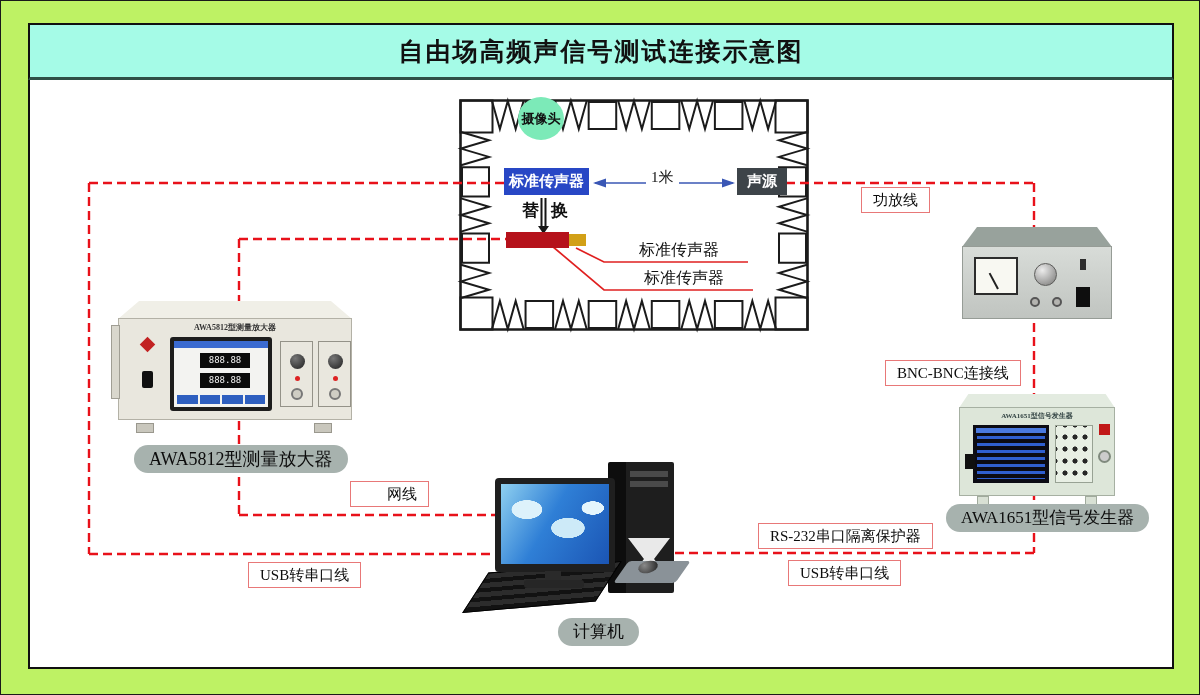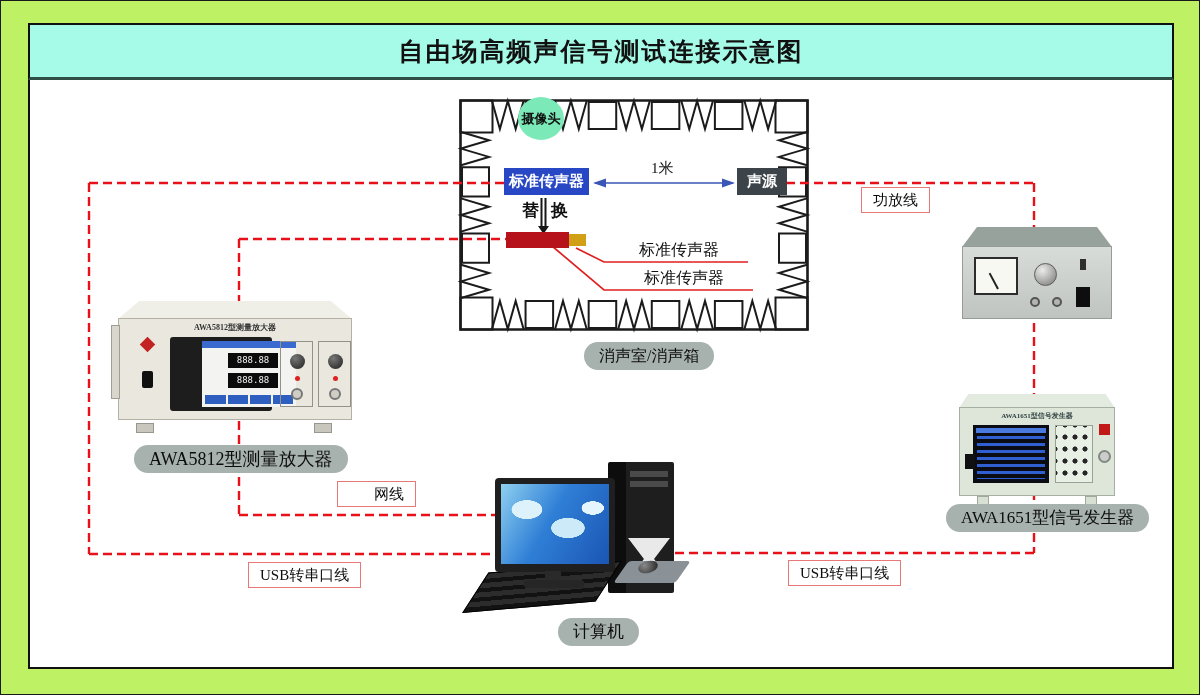--- a/index.html
+++ b/index.html
@@ -22,39 +22,39 @@
         font-size:17px;line-height:24px;padding:2px 15px;white-space:nowrap;}
 
   
   .camera{position:absolute;left:517px;top:96px;width:46px;height:43px;border-radius:50%;
           background:#7ceab8;display:flex;align-items:center;justify-content:center;
           font-size:13px;font-weight:bold;}
   .dut{position:absolute;left:503px;top:167px;width:85px;height:27px;background:#2847c5;color:#fff;
        display:flex;align-items:center;justify-content:center;font-size:15px;font-weight:bold;}
   .src{position:absolute;left:736px;top:167px;width:50px;height:27px;background:#3d4449;color:#fff;
        display:flex;align-items:center;justify-content:center;font-size:15px;font-weight:bold;}
-  .dist{position:absolute;left:645px;top:156px;background:#fff;padding:0 5px;font-size:15px;line-height:22px;}
+  .dist{position:absolute;left:645px;top:165px;background:#fff;padding:0 5px;font-size:15px;line-height:22px;}
   .swapchar{position:absolute;top:199px;font-size:17px;font-weight:bold;line-height:22px;}
   .micbar{position:absolute;left:505px;top:231px;width:63px;height:16px;background:#b5121b;}
   .mictip{position:absolute;left:568px;top:233px;width:17px;height:12px;background:#d2a017;}
   .callout-text{position:absolute;font-size:16px;line-height:18px;white-space:nowrap;}
 
   
   
   .a12{position:absolute;left:113px;top:300px;width:242px;height:132px;}
   .a12 .top{position:absolute;left:4px;top:0;width:234px;height:18px;background:#f0efe7;
             clip-path:polygon(9% 0,91% 0,100% 100%,0 100%);}
   .a12 .body{position:absolute;left:4px;top:17px;width:234px;height:102px;background:#e9e7de;
              border:1px solid #b3b1a6;box-sizing:border-box;}
   .a12 .handle{position:absolute;left:-3px;top:24px;width:7px;height:72px;background:#d9d7cd;border:1px solid #a09e94;}
   .a12 .ptitle{position:absolute;left:0;top:21px;width:242px;text-align:center;font-size:8px;color:#333;font-weight:bold;}
   .a12 .logo{position:absolute;left:28px;top:38px;width:11px;height:11px;background:#c22222;transform:rotate(45deg);}
   .a12 .power{position:absolute;left:28px;top:70px;width:11px;height:17px;background:#101010;border-radius:2px;}
   .a12 .bez{position:absolute;left:56px;top:36px;width:102px;height:74px;background:#1d1d1d;border-radius:3px;}
-  .a12 .scr{position:absolute;left:60px;top:40px;width:94px;height:66px;background:#f3f3f1;margin-left:28px;}
+  .a12 .scr{position:absolute;left:60px;top:40px;width:94px;height:66px;background:#f3f3f1;}
   .a12 .scr .bar{position:absolute;left:0;top:0;width:100%;height:7px;background:#3a6ad0;}
   .a12 .disp{position:absolute;left:26px;width:50px;height:15px;background:#0b0b0b;color:#f2f2f2;
              font-family:"DejaVu Sans Mono",monospace;font-size:9px;line-height:15px;text-align:center;}
   .a12 .btnrow{position:absolute;left:3px;bottom:3px;width:88px;height:9px;display:flex;gap:2px;}
   .a12 .btnrow i{flex:1;background:#2e5fc0;}
   .a12 .chan{position:absolute;top:40px;width:33px;height:66px;border:1px solid #949288;box-sizing:border-box;}
   .a12 .knob{position:absolute;left:9px;top:12px;width:15px;height:15px;border-radius:50%;
              background:radial-gradient(circle at 35% 30%,#777,#1e1e1e);}
   .a12 .led{position:absolute;left:14px;top:34px;width:5px;height:5px;border-radius:50%;background:#d22;}
   .a12 .bnc{position:absolute;left:10px;bottom:6px;width:12px;height:12px;border-radius:50%;
@@ -206,21 +206,20 @@
   <div class="src">
     <span>声源</span>
   </div>
   <div class="dist">1米</div>
   <div class="swapchar" style="left:521px;">替</div>
   <div class="swapchar" style="left:550px;">换</div>
   <div class="micbar"></div>
   <div class="mictip"></div>
   <div class="callout-text" style="left:638px;top:240px;">标准传声器</div>
   <div class="callout-text" style="left:643px;top:268px;">标准传声器</div>
-  <div class="pill" style="left:583px;top:341px;font-size:16px;">消声室/消声箱</div>
 
   <div class="a12">
     <div class="top"></div>
     <div class="body"></div>
     <div class="handle"></div>
     <div class="ptitle">AWA5812型测量放大器</div>
     <div class="logo"></div>
     <div class="power"></div>
     <div class="bez"></div>
     <div class="scr">
@@ -288,17 +287,19 @@
   <div class="mpad"></div>
   <div class="mouse"></div>
   <div class="monitor">
     <div class="screenA"></div>
   </div>
   <div class="neck"></div>
   <div class="mbase"></div>
   <div class="pill" style="left:557px;top:617px;">计算机</div>
 
   <div class="cable-label" style="left:860px;top:186px;">功放线</div>
-  <div class="cable-label" style="left:336px;top:480px;padding-left:36px;">网线</div>
+  <div class="cable-label" style="left:884px;top:359px;">BNC-BNC连接线</div>
+  <div class="cable-label" style="left:349px;top:480px;padding-left:36px;">网线</div>
+  <div class="cable-label" style="left:757px;top:522px;">RS-232串口隔离保护器</div>
   <div class="cable-label" style="left:787px;top:559px;">USB转串口线</div>
   <div class="cable-label" style="left:247px;top:561px;">USB转串口线</div>
 
 </div>
 
 </body></html>

